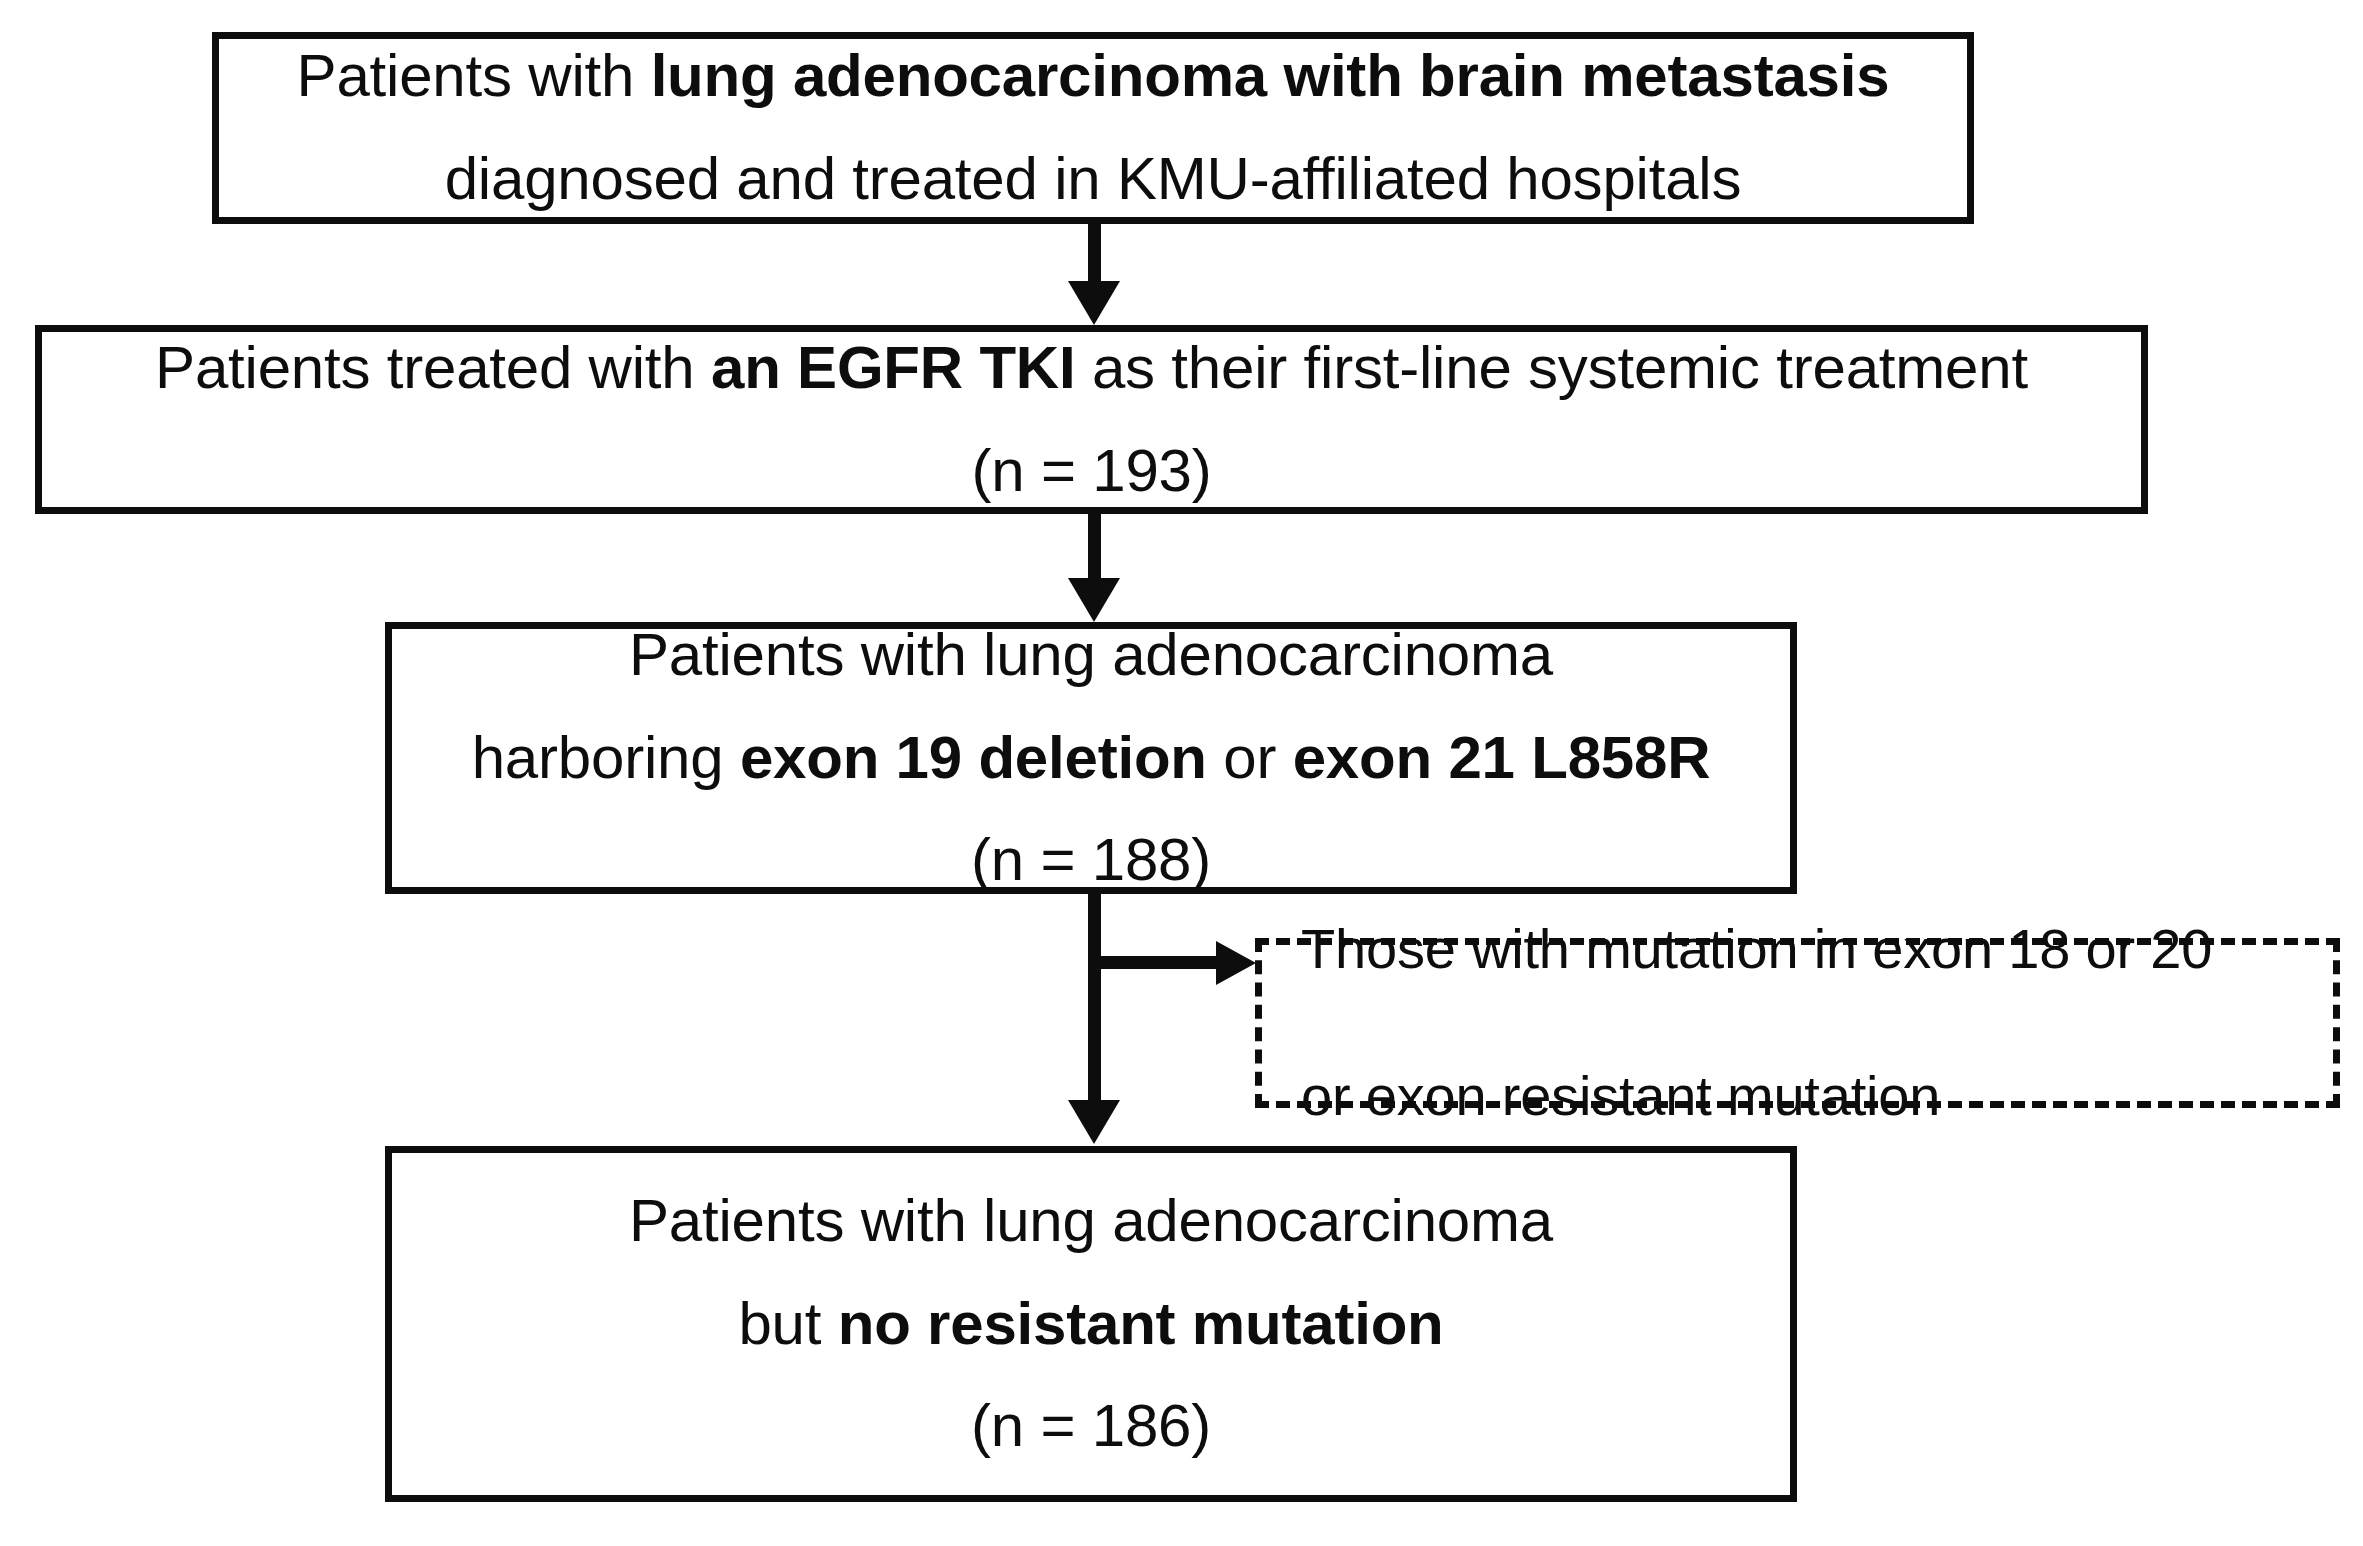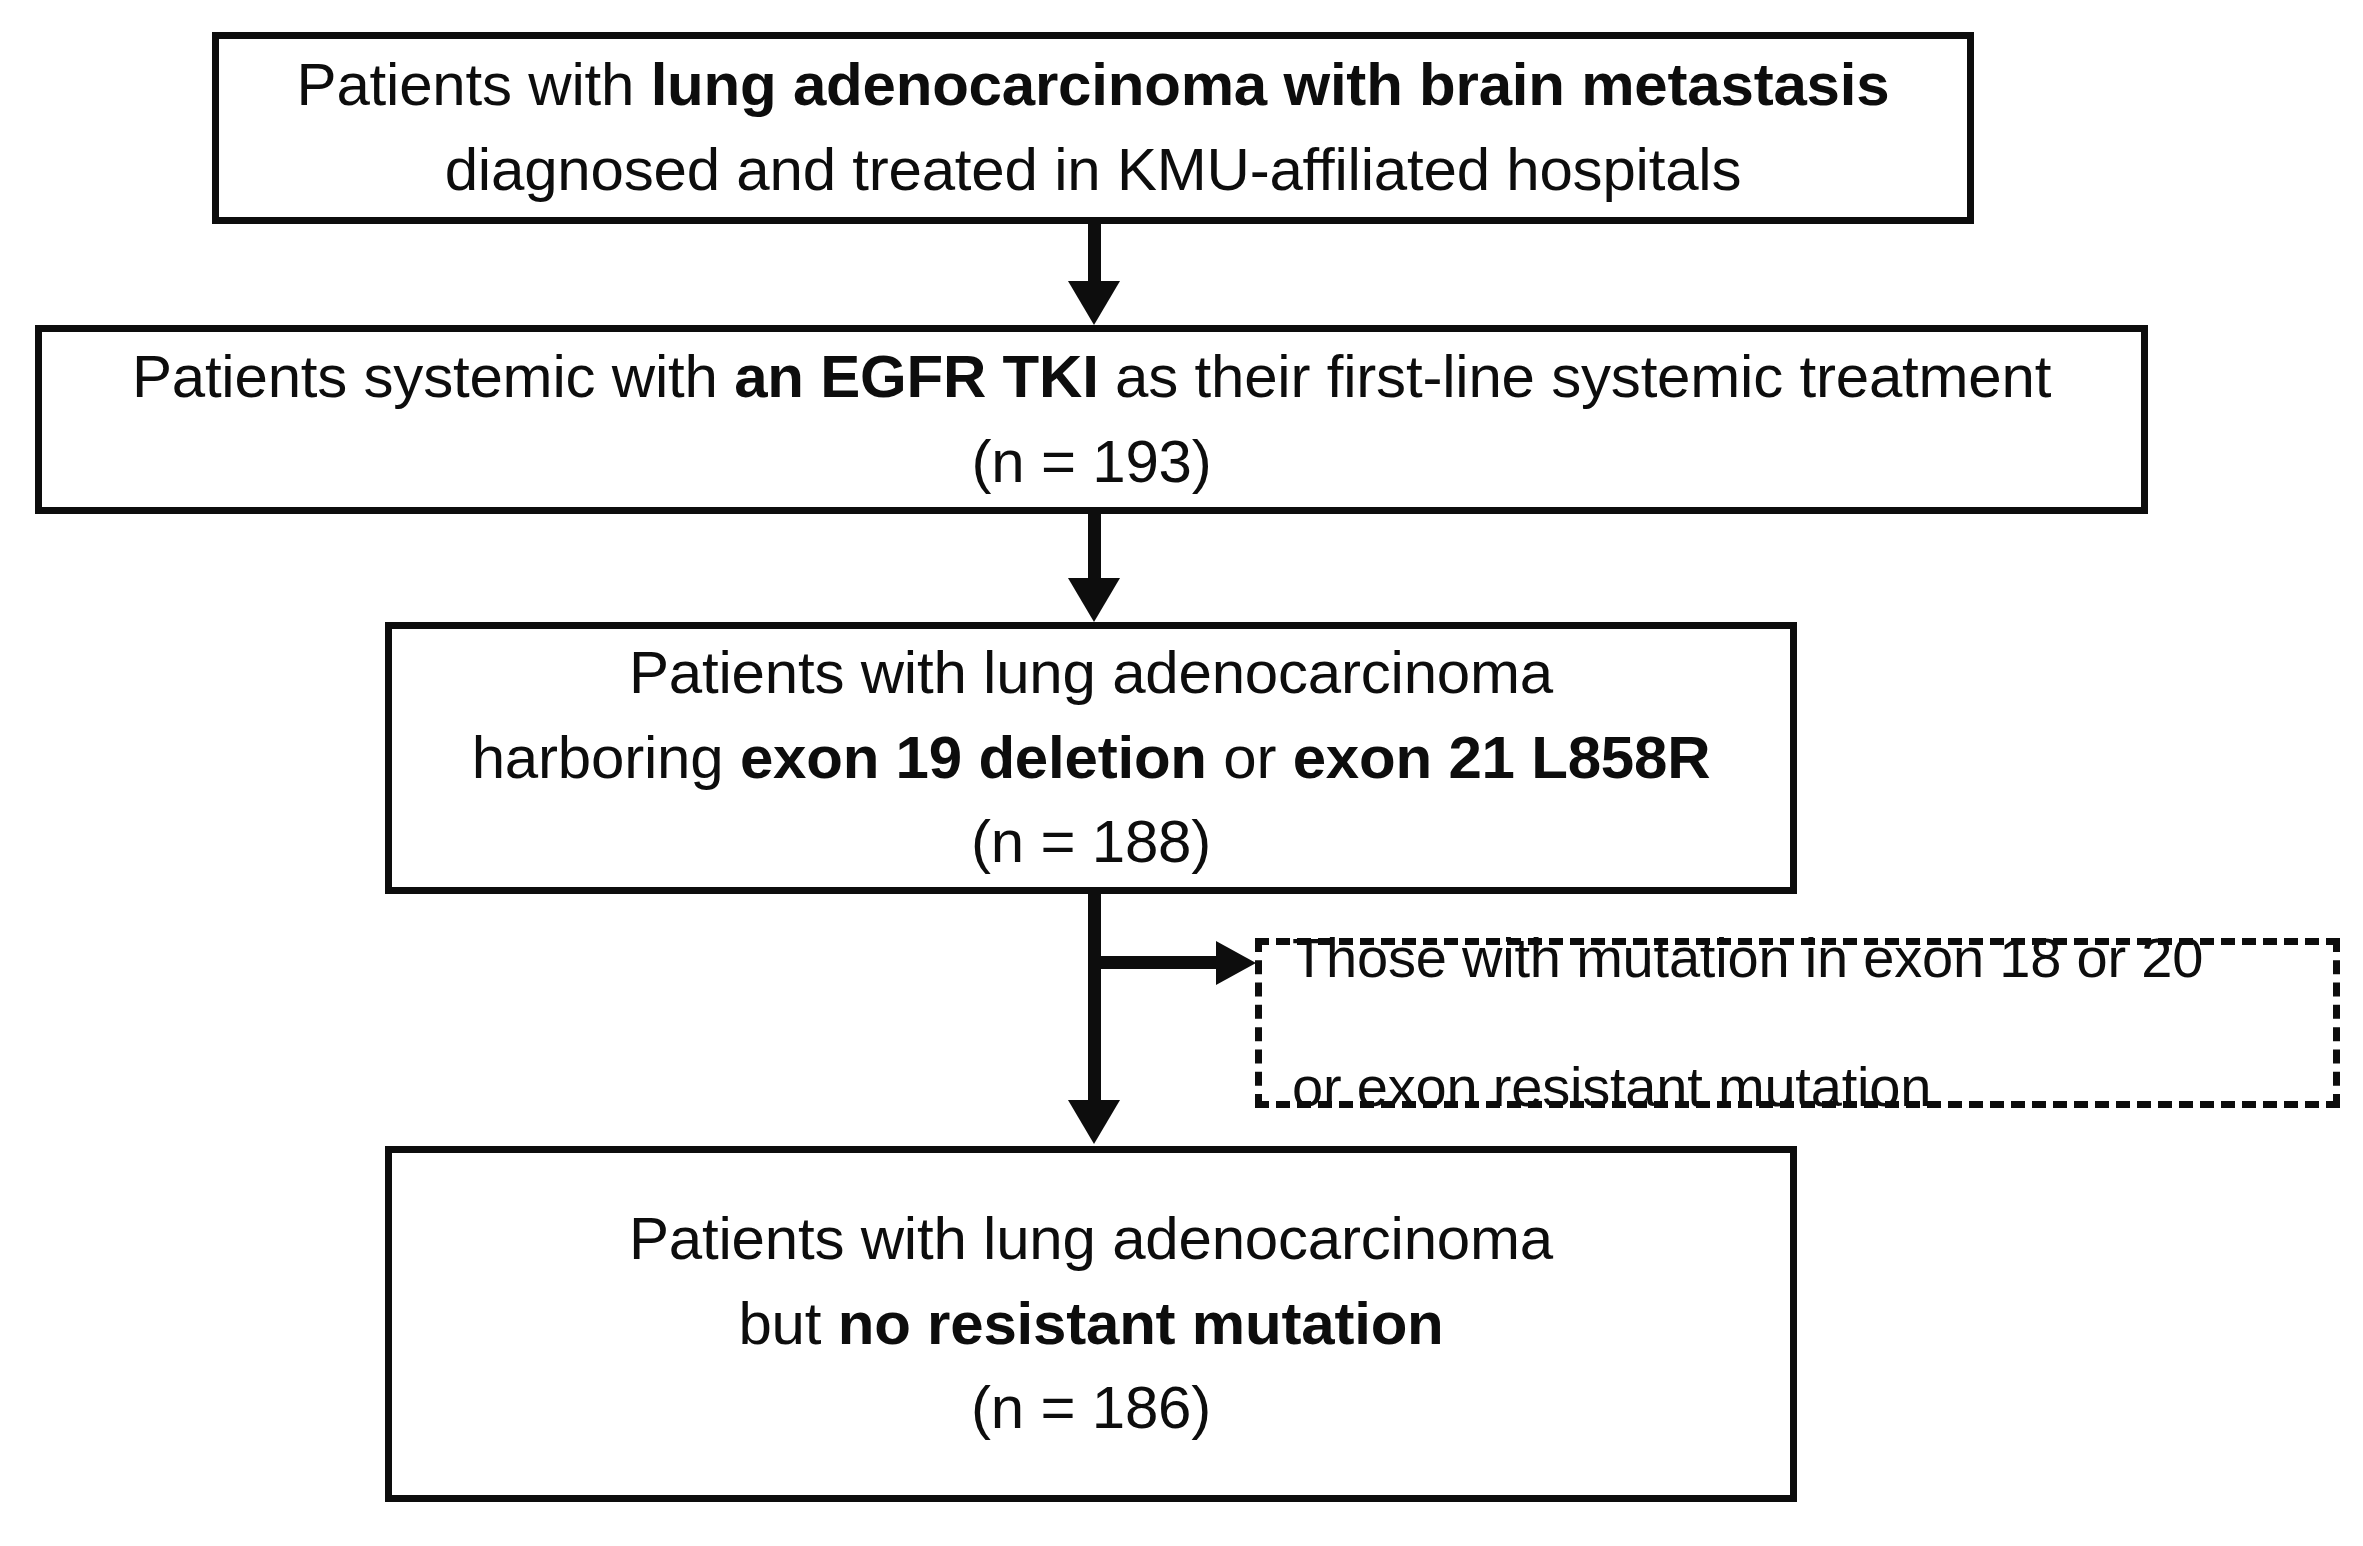--- a/index.html
+++ b/index.html
@@ -36,21 +36,21 @@
     border: 7px dashed #0d0d0d;
     align-items: flex-start;
     text-align: left;
     padding-left: 26px;
     font-size: 56px;
     line-height: 1.30;
     gap: 48px;
   }
 
   .node p {
-    margin: 4px;
+    margin: 13px;
     padding: 0;
     white-space: nowrap;
   }
 
   .b { font-weight: bold; }
 
   
   .conn {
     position: absolute;
   }
@@ -84,21 +84,21 @@
     <p><span>Patients with </span><span class="b">lung adenocarcinoma with brain metastasis</span></p>
     <p><span>diagnosed and treated in KMU-affiliated hospitals</span></p>
   </div>
 
   <div class="conn" style="left:1068px; top:224px; width:60px; height:101px;">
     <div class="stem" style="left:20px; top:0; width:13px; height:62px;"></div>
     <div class="head" style="left:0px; top:57px;"></div>
   </div>
 
   <div class="node" style="left:35px; top:325px; width:2113px; height:189px;">
-    <p><span>Patients systemic with </span><span class="b">an EGFR TKI</span><span> as their first-line systemic treatment</span></p>
+    <p><span>Patients treated with </span><span class="b">an EGFR TKI</span><span> as their first-line systemic treatment</span></p>
     <p><span>(n = 193)</span></p>
   </div>
 
   <div class="conn" style="left:1068px; top:514px; width:60px; height:110px;">
     <div class="stem" style="left:20px; top:0; width:13px; height:70px;"></div>
     <div class="head" style="left:0px; top:64px;"></div>
   </div>
 
   <div class="node" style="left:385px; top:622px; width:1412px; height:272px;">
     <p><span>Patients with lung adenocarcinoma</span></p>

